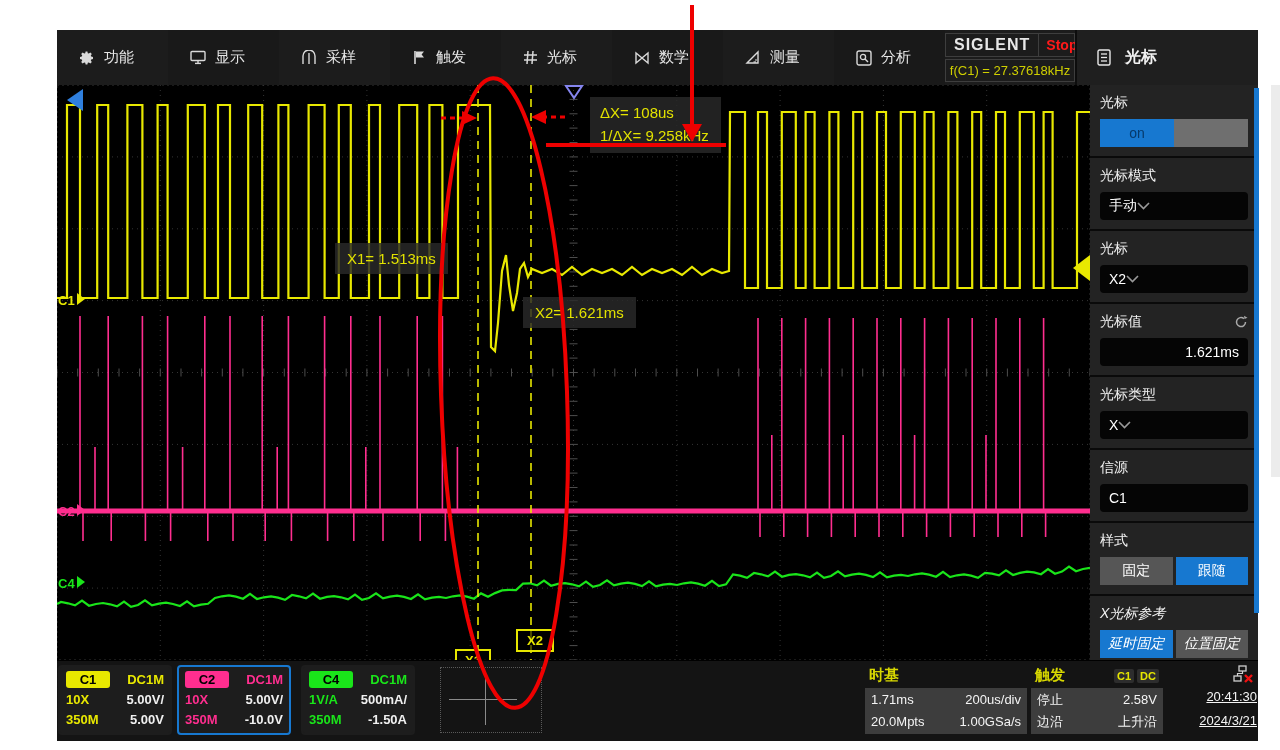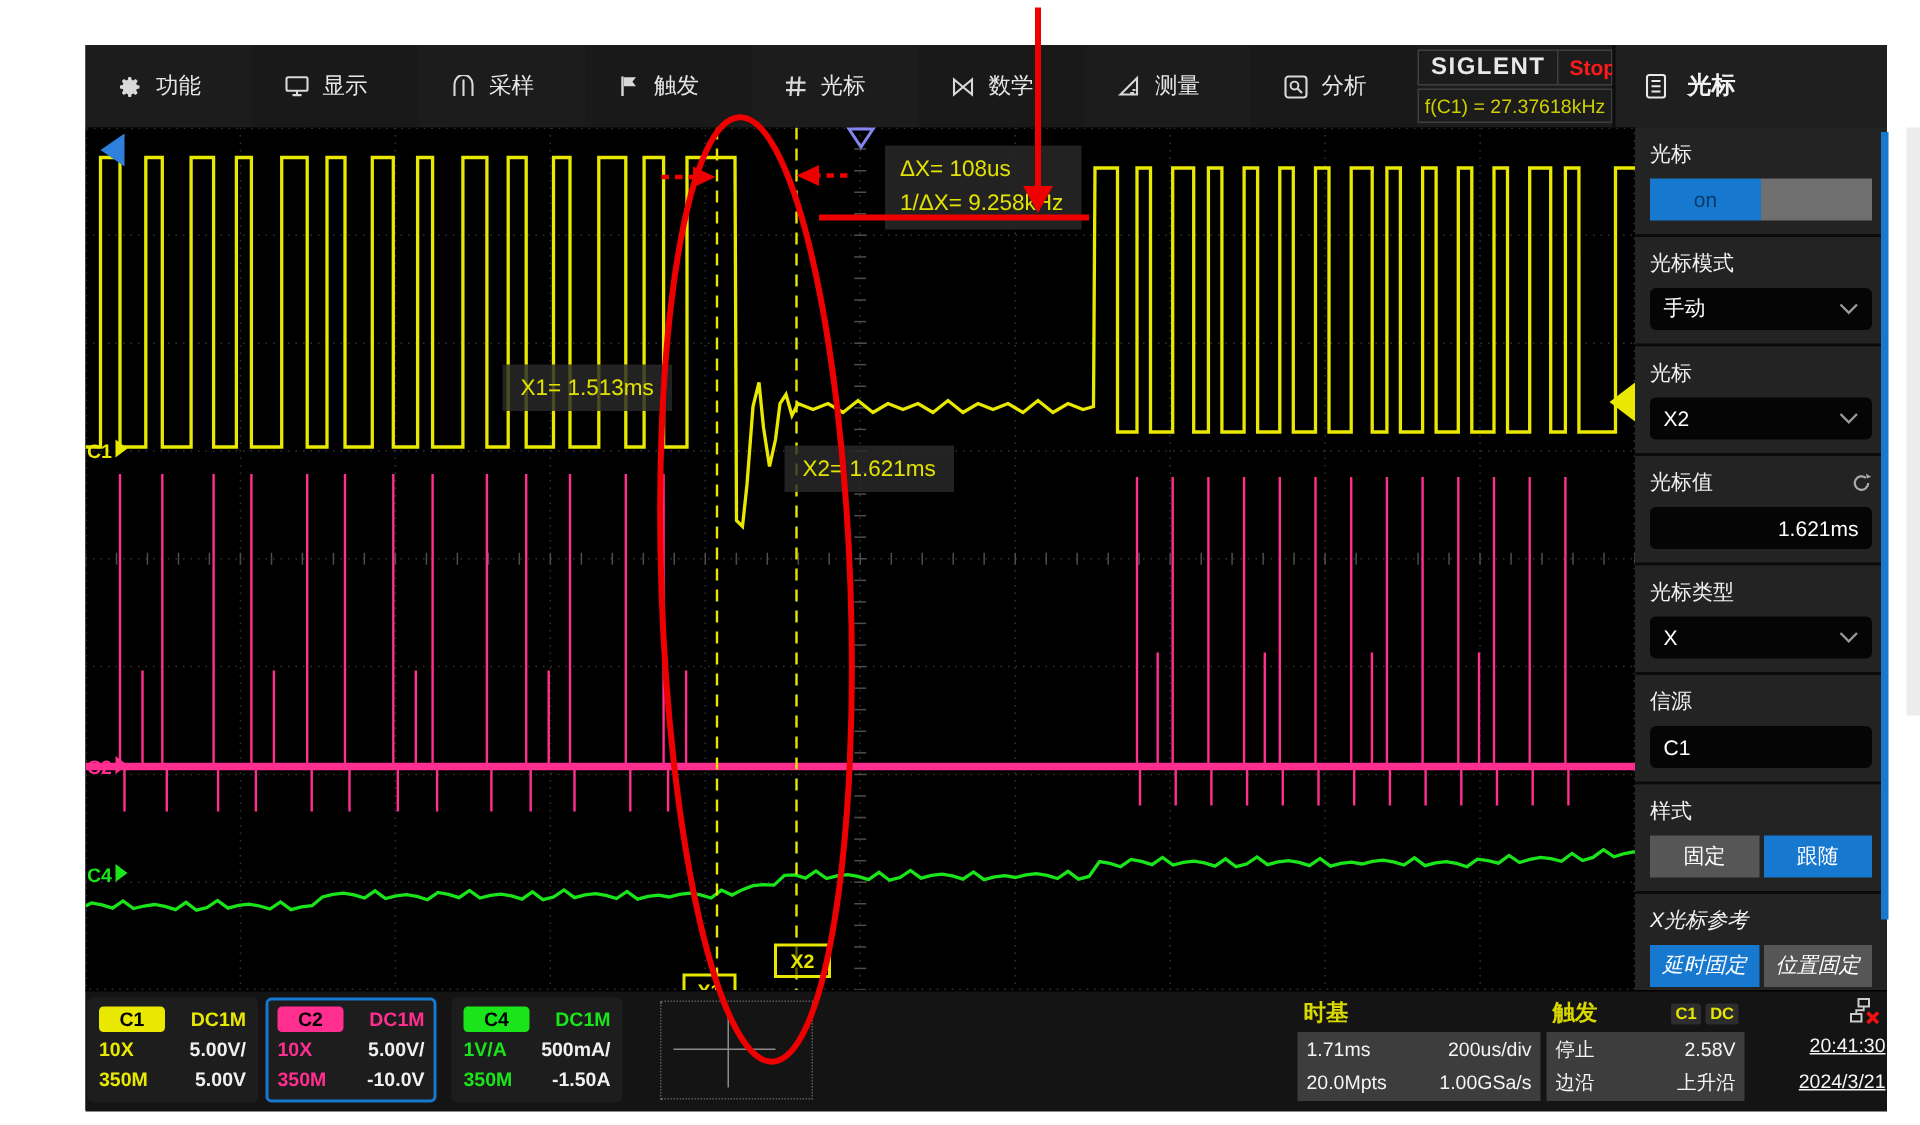--- a/index.html
+++ b/index.html
@@ -24,21 +24,21 @@
   .wf svg{position:absolute;left:0;top:0;}
   .cursorline{stroke:#e6e600;stroke-width:1.6;stroke-dasharray:8 6;}
   .wf-label{position:absolute;background:rgba(42,42,42,0.82);color:#e2e200;font-size:15px;padding:7px 12px;white-space:nowrap;}
   .dx-box{position:absolute;left:500px;top:12px;background:rgba(42,42,42,0.82);color:#e2e200;font-size:15px;line-height:23px;padding:4px 12px 6px 10px;white-space:nowrap;margin-left:33px;}
   .wf-tag{position:absolute;border:2px solid #e6e600;color:#e6e600;background:rgba(0,0,0,0.6);font-size:13px;font-weight:bold;text-align:center;line-height:19px;}
 
   
   .sidebar{width:168px;height:575px;background:#181818;position:relative;box-sizing:border-box;}
   .section{padding:7px 10px 9px;border-bottom:2px solid #0a0a0a;background:#232323;}
   .sec-label{color:#f2f2f2;font-size:14px;margin:2px 0 7px;display:flex;justify-content:space-between;align-items:center;}
-  .dd,.field{height:28px;background:#050505;border-radius:4px;color:#fff;font-size:14px;display:flex;align-items:center;padding:0 9px;justify-content:space-between;}
+  .dd,.field{height:28px;background:#050505;border-radius:4px;color:#fff;font-size:14px;display:flex;align-items:center;padding:0 9px;justify-content:flex-start;}
   .field-right{justify-content:flex-end;}
   .toggle{height:28px;display:flex;}
   .toggle .on-half{flex:1;background:#1778d0;color:#063a6b;font-size:14px;display:flex;align-items:center;justify-content:center;}
   .toggle .off-half{flex:1;background:#6f6f6f;}
   .seg{height:28px;display:flex;gap:3px;}
   .seg div{flex:1;display:flex;align-items:center;justify-content:center;font-size:14px;color:#fff;}
   .seg .active{background:#1778d0;}
   .seg .inactive{background:#565656;}
   .side-scroll{position:absolute;left:1197px;top:58px;width:5px;height:525px;background:#1778d0;}
 

